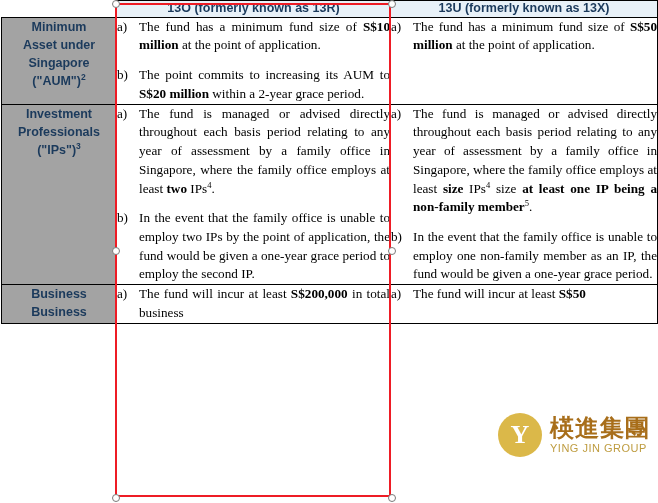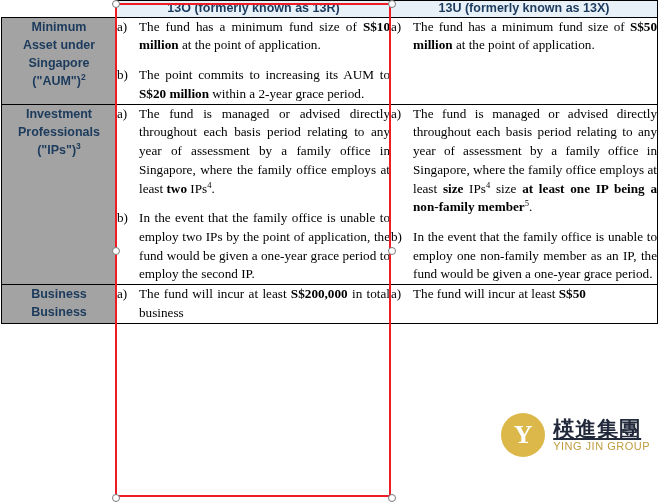--- a/index.html
+++ b/index.html
@@ -138,26 +138,25 @@
     font-weight: bold;
     margin-right: 8px;
   }
   .wm-text {
     display: flex;
     flex-direction: column;
     justify-content: center;
   }
   .wm-cn {
     font-family: "Liberation Sans", sans-serif;
-    font-size: 21px;
-    font-weight: bold;
-    color: #0f172a;
+    font-size: 24px;
+    font-weight: bold;
+    color: #a16207;
     letter-spacing: 1px;
     line-height: 1.1;
-    text-decoration: underline;
   }
   .wm-en {
     font-family: "Liberation Sans", sans-serif;
     font-size: 11px;
     color: #b99430;
     letter-spacing: 0.5px;
     line-height: 1.2;
   }
   .clip-bottom {
     overflow: hidden;

